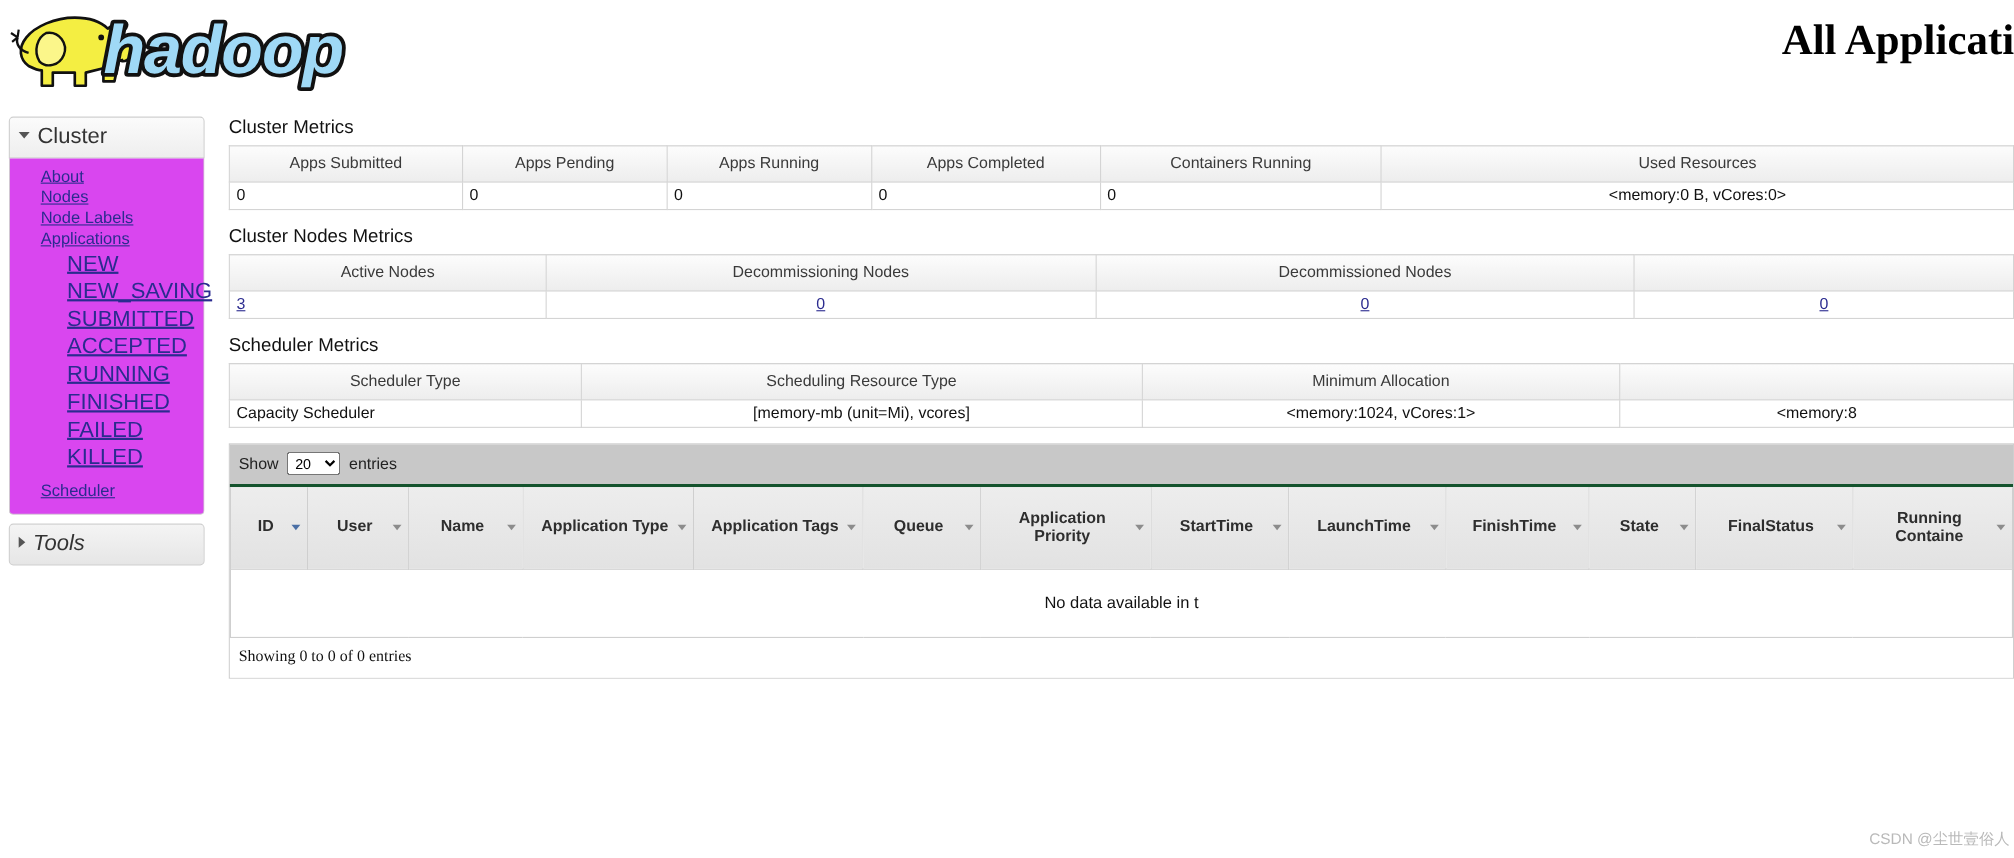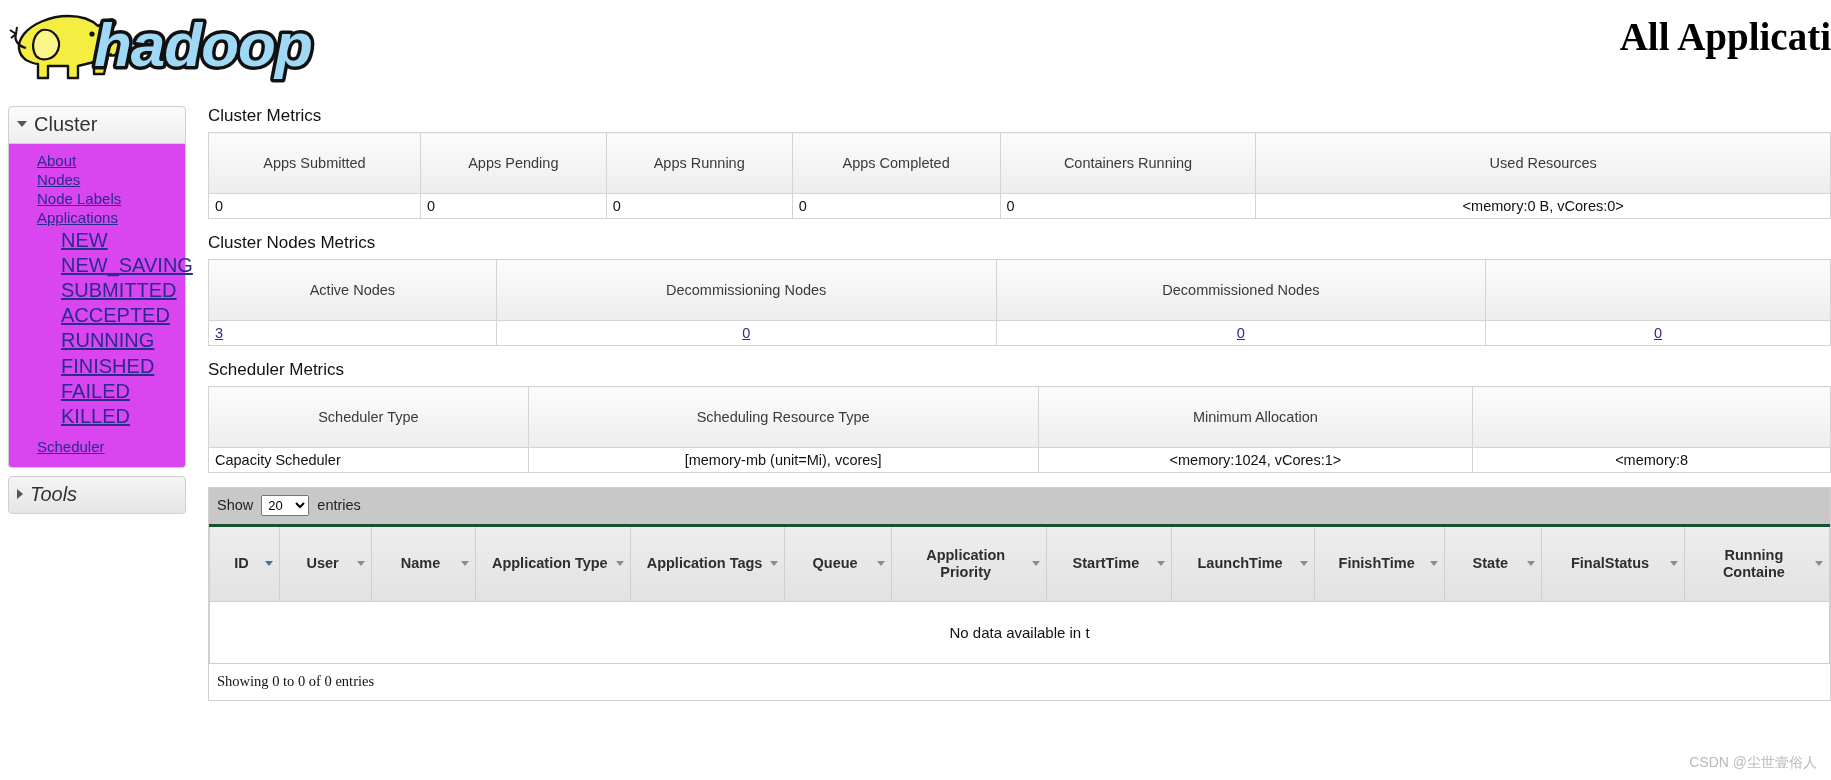--- a/index.html
+++ b/index.html
@@ -134,21 +134,21 @@
     margin-left: 8px;
     background: #fff;
     font-size: 14px;
   }
   table.metrics th {
     background: linear-gradient(#fcfcfc, #ededed);
     border: 1px solid #d4d4d4;
     font-weight: normal;
     color: #3a3a3a;
     text-align: center;
-    padding: 22px 6px;
+    padding: 8px 6px;
     font-size: 14.5px;
     white-space: nowrap;
   }
   table.metrics td {
     border: 1px solid #d4d4d4;
     border-top: none;
     padding: 4px 6px;
     color: #111;
     font-size: 14.5px;
     white-space: nowrap;
@@ -227,21 +227,21 @@
     padding: 9px 8px 10px 8px;
     font-size: 14.5px;
     color: #111;
     background: #fff;
     font-family: Liberation Serif, serif;
   }
 
   
   .watermark {
     position: absolute;
-    right: 14px;
+    right: 4px;
     bottom: 8px;
     font-size: 14px;
     color: #b9b9b9;
     white-space: nowrap;
   }
 </style>
 </head>
 <body>
 
 <div class="header">

